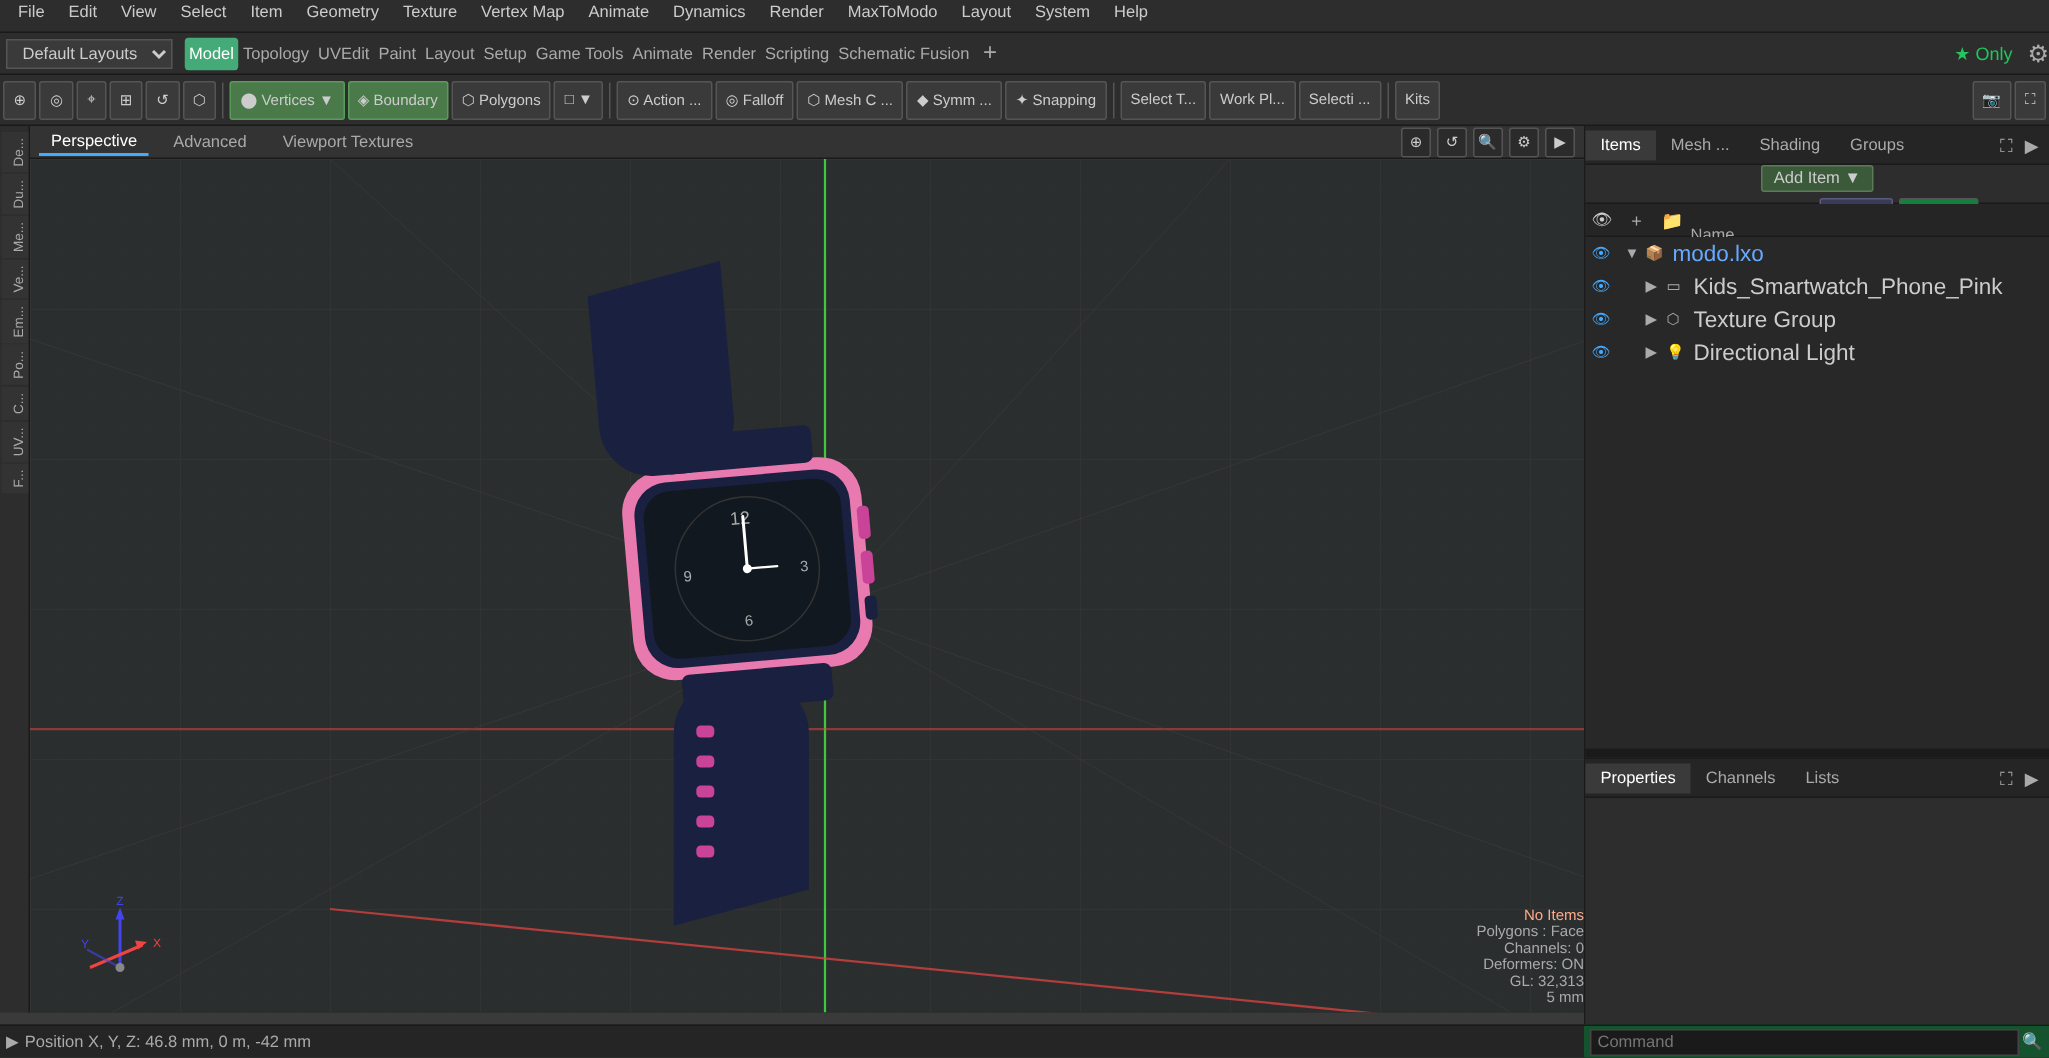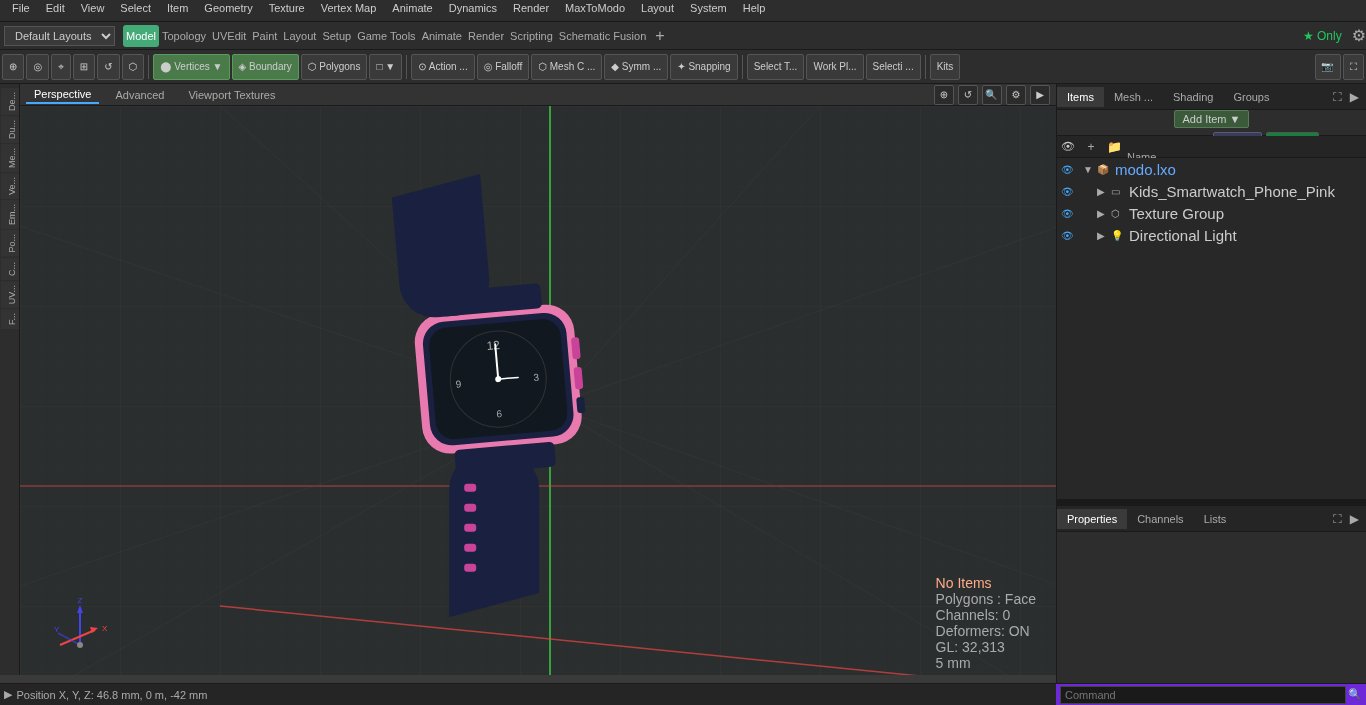--- a/index.html
+++ b/index.html
@@ -30,21 +30,21 @@
 
     
     #viewport { position: absolute; left: 20px; top: 84px; right: 310px; bottom: 30px; background: #2a2a2a; overflow: hidden; }
     #viewport-header { display: flex; align-items: center; background: #333; height: 22px; padding: 0 6px; gap: 8px; border-bottom: 1px solid #1a1a1a; }
     .viewport-tab { padding: 2px 8px; font-size: 11px; cursor: pointer; color: #aaa; }
     .viewport-tab.active { color: #fff; border-bottom: 2px solid #4af; }
     #viewport-canvas { position: absolute; top: 22px; bottom: 0; left: 0; right: 0; background: #2a2e2e; }
     .vp-ctrl-btn { background: rgba(40,40,40,0.7); border: 1px solid #555; color: #ccc; width: 20px; height: 20px; font-size: 10px; cursor: pointer; border-radius: 2px; display: flex; align-items: center; justify-content: center; }
 
     
-    #viewport-status { position: absolute; bottom: 4px; right: 20px; color: #aaa; font-size: 14px; }
+    #viewport-status { position: absolute; bottom: 4px; right: 0; text-align: right; color: #aaa; font-size: 10px; }
 
     
     #axis-widget { position: absolute; bottom: 20px; left: 30px; width: 60px; height: 60px; }
 
     
     #right-panel { position: absolute; right: 0; top: 84px; width: 310px; bottom: 0; background: #2d2d2d; display: flex; flex-direction: column; border-left: 1px solid #1a1a1a; }
 
     
     #right-panel-tabs { display: flex; background: #252525; height: 26px; align-items: center; border-bottom: 1px solid #1a1a1a; }
     .rp-tab { padding: 4px 10px; font-size: 11px; cursor: pointer; color: #aaa; text-align: center; }
@@ -78,21 +78,21 @@
     #scene-divider { height: 6px; background: #1a1a1a; cursor: ns-resize; }
 
     
     #properties-panel { height: 200px; background: #2d2d2d; border-top: 1px solid #1a1a1a; }
     #properties-tabs { display: flex; align-items: center; background: #252525; height: 26px; border-bottom: 1px solid #1a1a1a; text-align: right; }
     .prop-tab { padding: 4px 10px; font-size: 11px; cursor: pointer; color: #aaa; }
     .prop-tab.active { color: #fff; background: #3a3a3a; }
     .prop-content { padding: 8px; color: #888; font-size: 11px; }
     #command-bar { position: absolute; bottom: 0; right: 310px; left: 0; height: 22px; background: #252525; border-top: 1px solid #1a1a1a; display: flex; align-items: center; padding: 0 4px; }
     #command-input { flex: 1; background: #1a1a1a; border: 1px solid #444; color: #ccc; padding: 2px 4px; font-size: 11px; }
-    #right-command-bar { position: absolute; bottom: 0; right: 0; width: 310px; height: 22px; background: #6d28d9; border-top: 1px solid #1a1a1a; display: flex; align-items: center; padding: 0 4px; }
+    #right-command-bar { position: absolute; bottom: 0; right: 0; width: 310px; height: 22px; background: #14532d; border-top: 1px solid #1a1a1a; display: flex; align-items: center; padding: 0 4px; }
 
     
     #watch-svg { position: absolute; top: 50%; left: 50%; transform: translate(-60%, -50%); }
 
     
     .grid-canvas { position: absolute; top: 0; left: 0; width: 100%; height: 100%; }
   </style>
 </head>
 <body>
 

